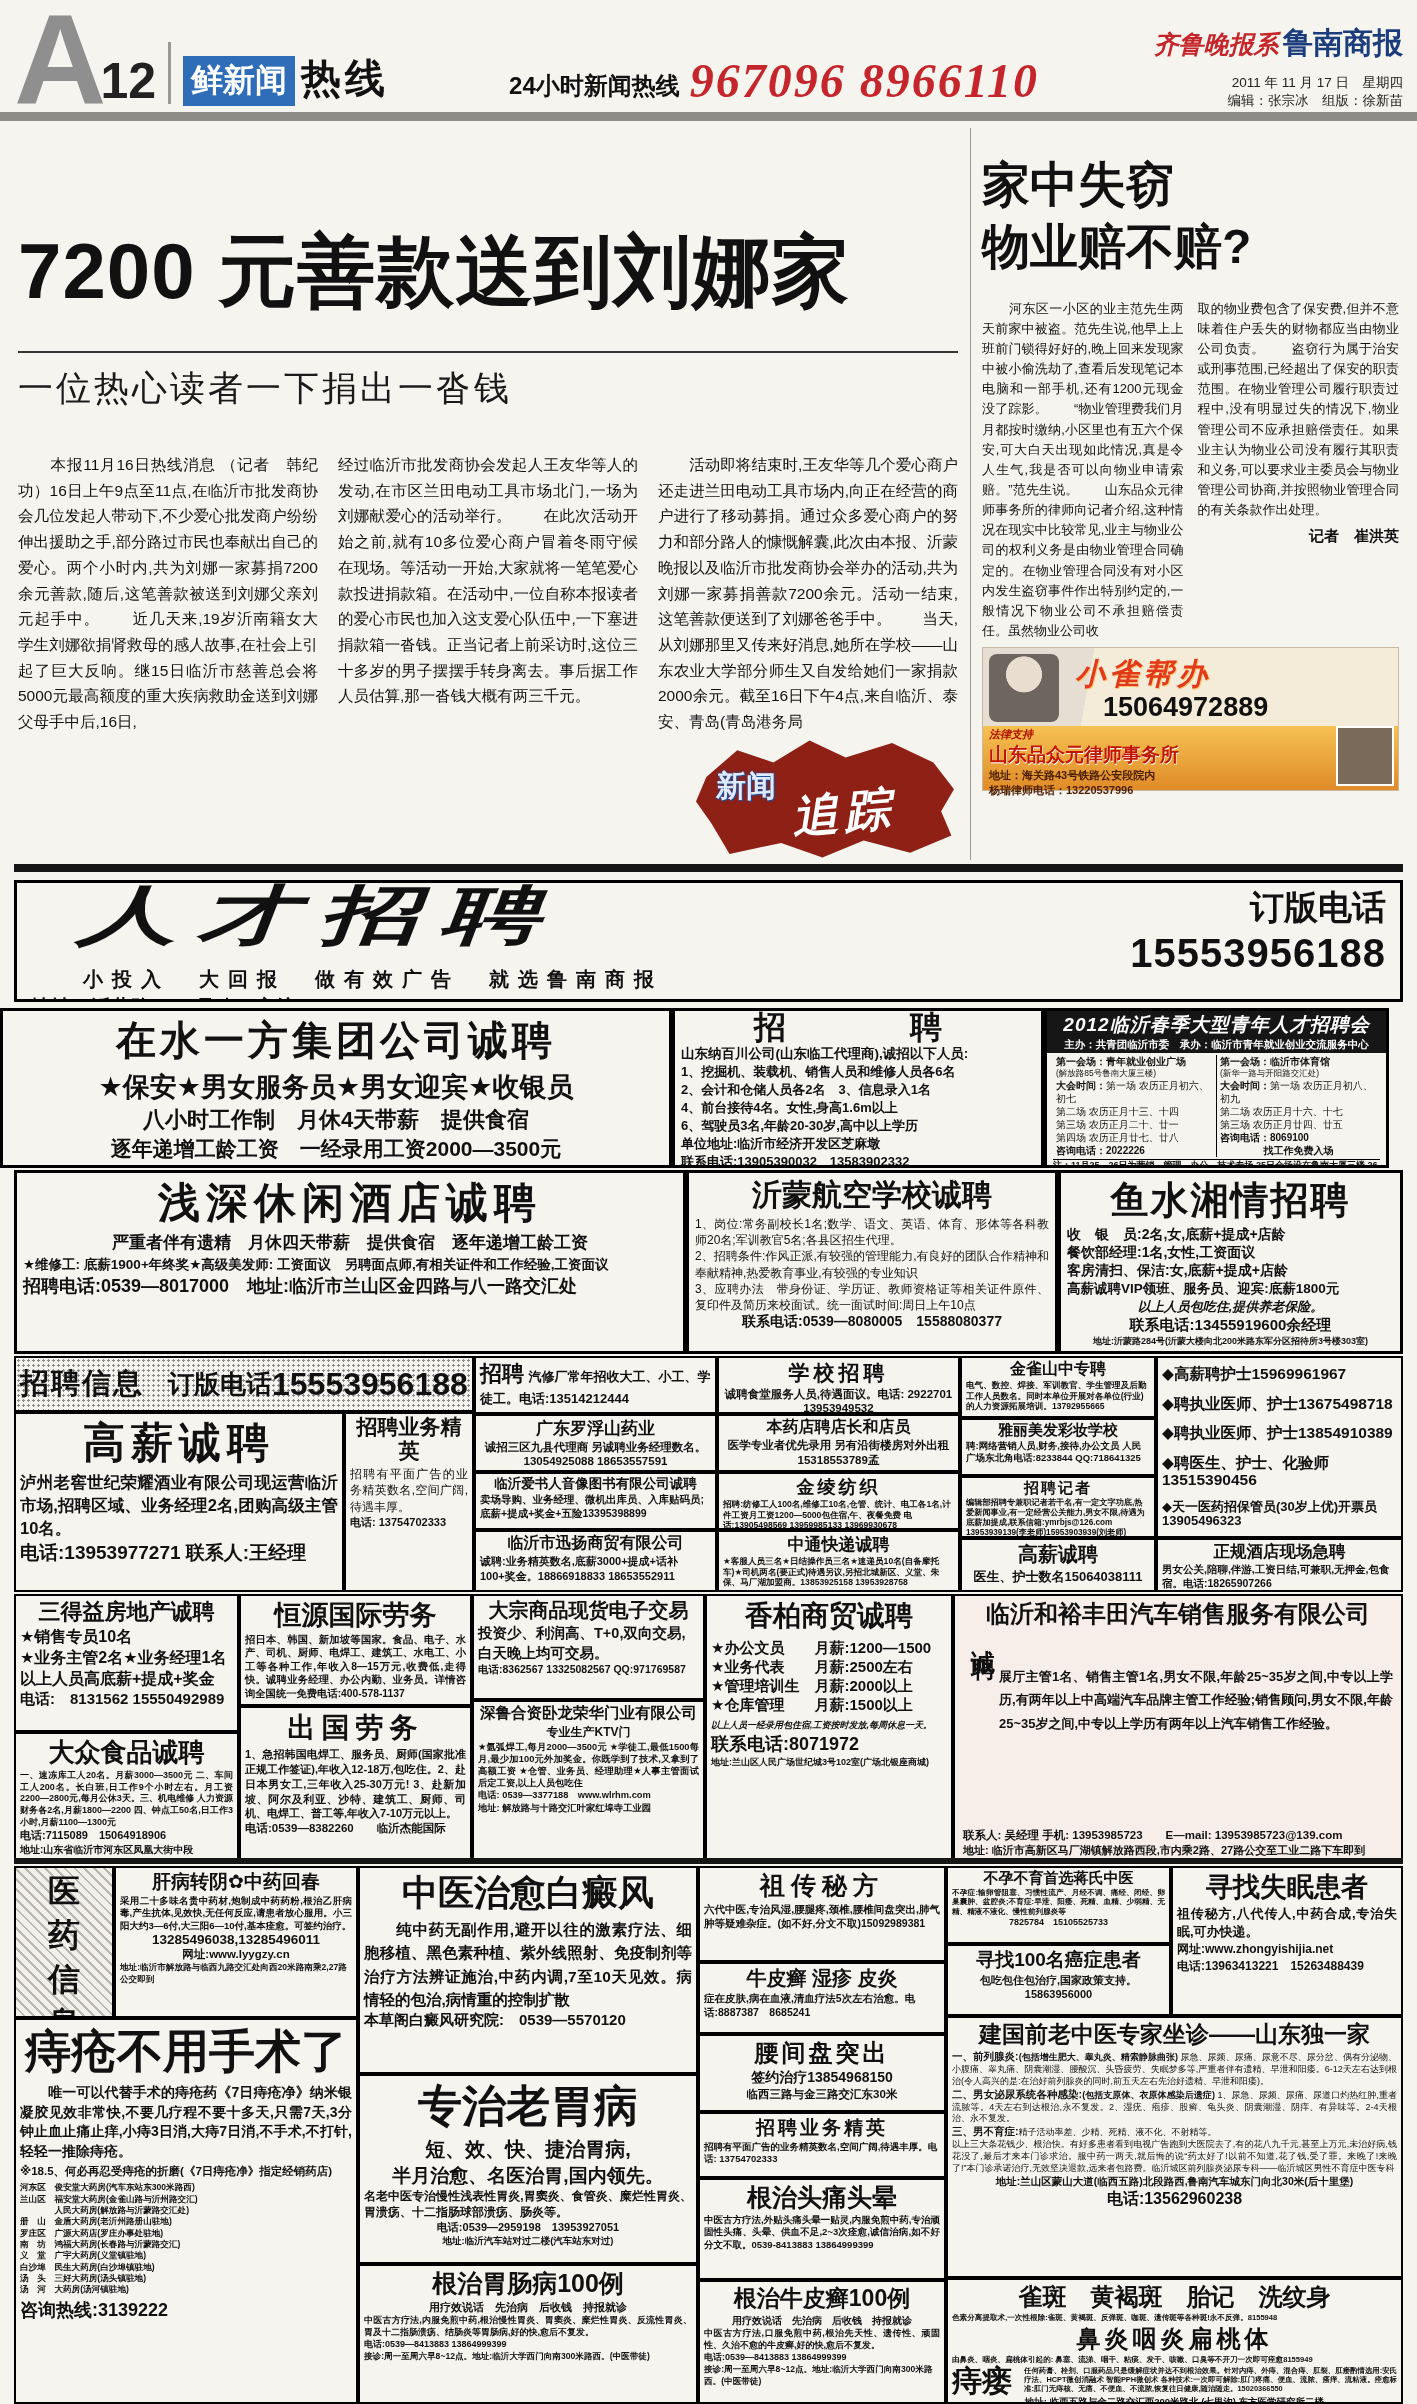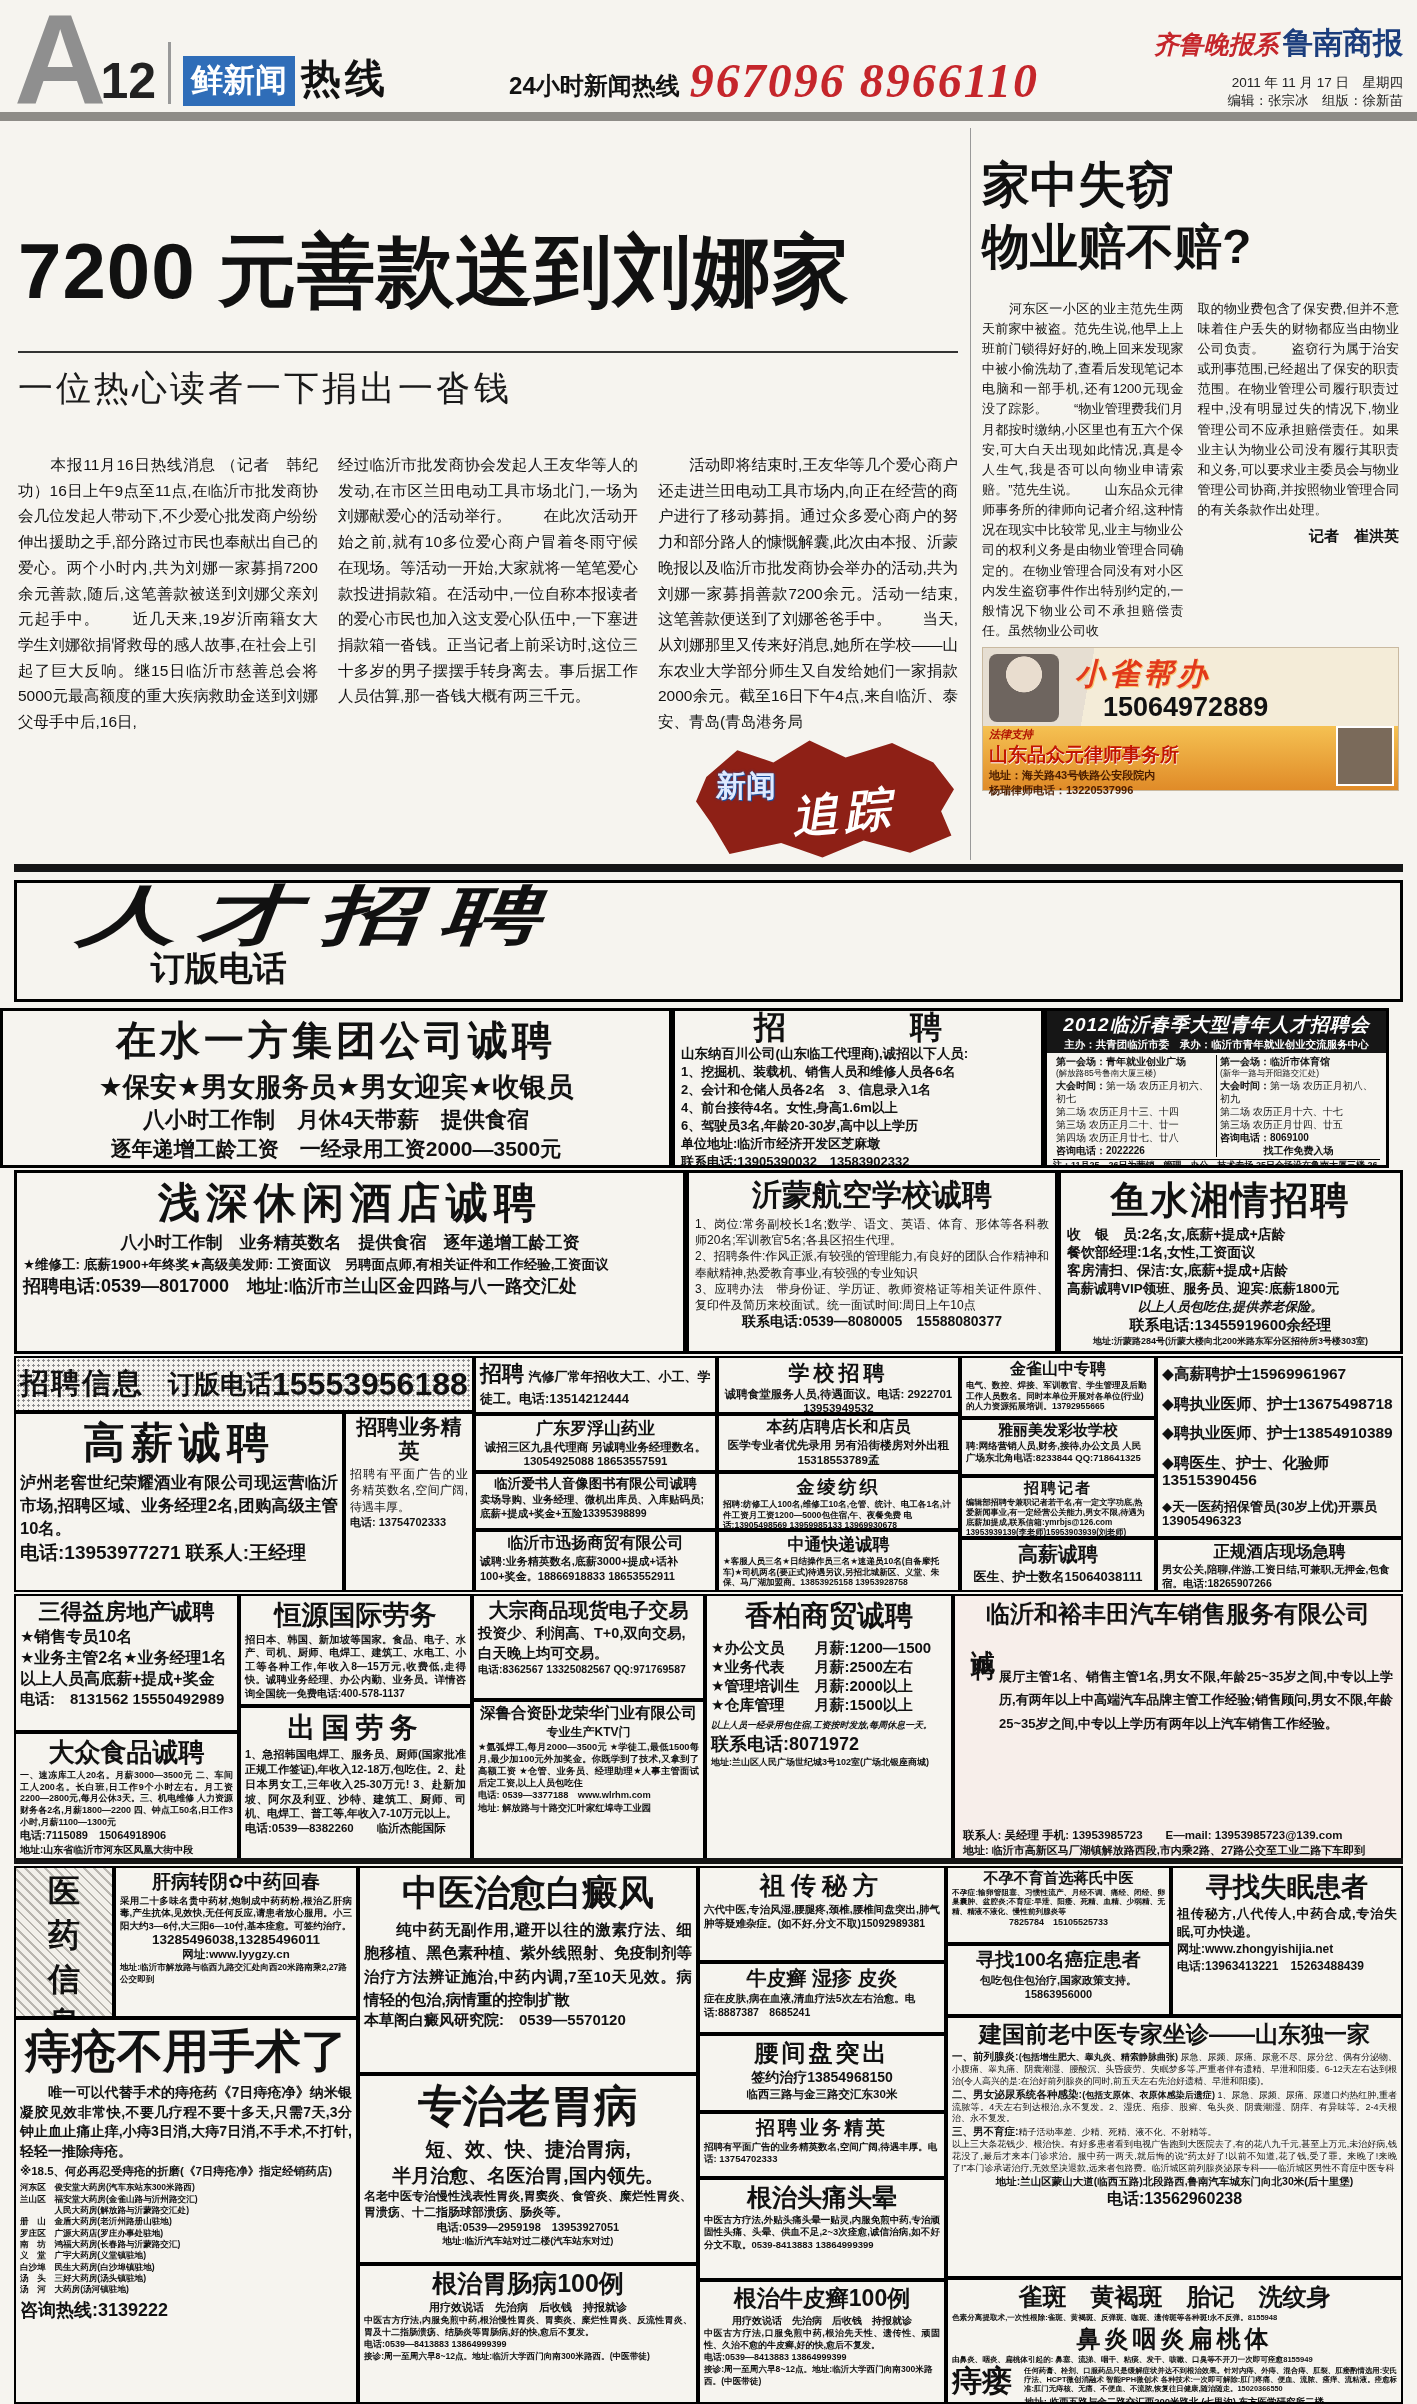--- a/index.html
+++ b/index.html
@@ -148,21 +148,21 @@
         <div class="lawline">地址：海关路43号铁路公安段院内</div>
         <div class="lawline">杨瑞律师电话：13220537996</div>
         <div class="lawface2"></div>
       </div>
     </div>
   </div>
 </div>
 <div class="abs" style="left:14px;top:864px;width:1389px;height:8px;background:#161616;"></div>
 
 <div class="abs bx" style="left:14px;top:880px;width:1389px;height:122px;padding:2px 14px;">
-  <div class="hstack" style="justify-content:space-between;align-items:flex-start;flex-direction:column;">
+  <div class="hstack" style="justify-content:space-between;align-items:flex-start;">
     <div class="bannerTitle" style="transform:scaleX(1.55);transform-origin:left top;margin-left:46px;">人才招聘</div>
     <div class="tr">
       <div class="bnPhoneLbl">订版电话</div>
       <div class="bnPhone">15553956188</div>
     </div>
   </div>
   <div class="bnSlogan" style="margin-left:52px;margin-top:-10px;">小投入　大回报　做有效广告　就选鲁南商报</div>
   <div class="hstack" style="align-items:flex-end;margin-top:1px;">
     <div class="bnAddr">地址：沂蒙路 284 号八一宾馆</div>
 
@@ -212,21 +212,21 @@
         <div class="blk tc">找工作免费入场</div>
       </div>
     </div>
     <div class="fairbottom">注：11月25、26日为营销、管理、办公、技术专场,25日会场设在鲁南大厦三楼,26日会场设在市体育馆。每周六在鲁南大厦三楼召开,每月6、16、24日在市体育馆召开。</div>
   </div>
 </div>
 
 <div class="abs hstack" style="left:14px;top:1170px;width:1389px;height:184px;">
   <div class="bx" style="width:672px;height:184px;">
     <div class="tc blk" style="font-size:42px;letter-spacing:6px;">浅深休闲酒店诚聘</div>
-    <div class="tc blk" style="font-size:17px;">八小时工作制　业务精英数名　提供食宿　逐年递增工龄工资</div>
+    <div class="tc blk" style="font-size:17px;">严重者伴有遗精　月休四天带薪　提供食宿　逐年递增工龄工资</div>
     <div class="b" style="font-size:13.5px;margin-top:2px;">★维修工: 底薪1900+年终奖★高级美发师: 工资面议　另聘面点师,有相关证件和工作经验,工资面议</div>
     <div class="blk" style="font-size:18px;">招聘电话:0539—8017000　地址:临沂市兰山区金四路与八一路交汇处</div>
   </div>
   <div class="bx" style="width:372px;height:184px;">
     <div class="tc blk" style="font-size:30px;">沂蒙航空学校诚聘</div>
     <div class="jst" style="font-size:12px;line-height:1.35;">1、岗位:常务副校长1名;数学、语文、英语、体育、形体等各科教师20名;军训教官5名;各县区招生代理。</div>
     <div class="jst" style="font-size:12px;line-height:1.35;">2、招聘条件:作风正派,有较强的管理能力,有良好的团队合作精神和奉献精神,热爱教育事业,有较强的专业知识</div>
     <div class="jst" style="font-size:12px;line-height:1.35;">3、应聘办法　带身份证、学历证、教师资格证等相关证件原件、复印件及简历来校面试。统一面试时间:周日上午10点</div>
     <div class="tc b" style="font-size:14px;">联系电话:0539—8080005　15588080377</div>
   </div>

